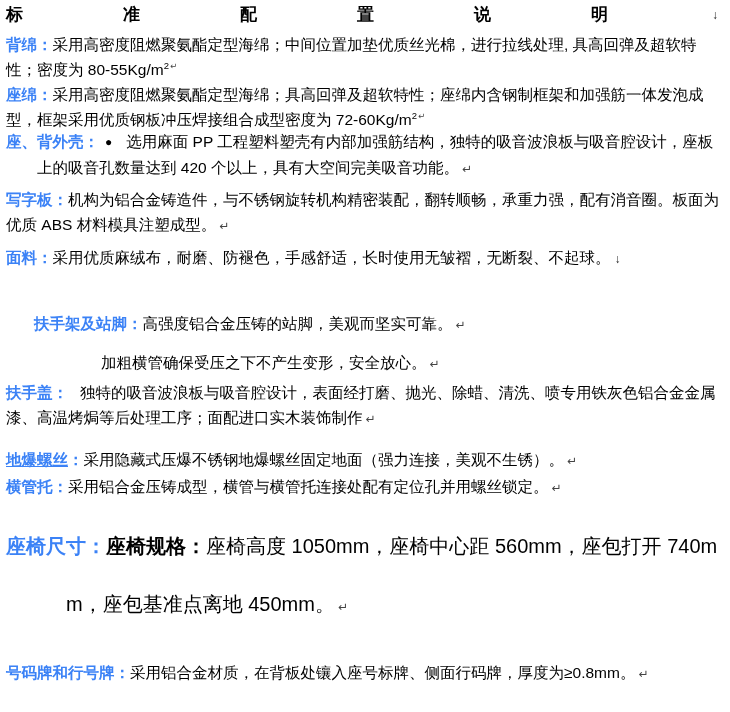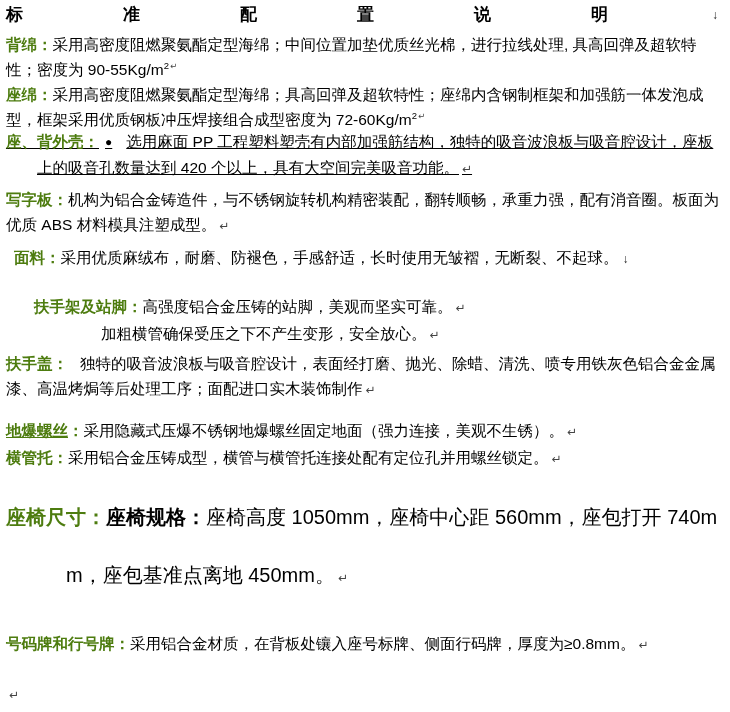--- a/index.html
+++ b/index.html
@@ -22,42 +22,42 @@
     font-weight:bold;
     line-height:22px;
     margin:0 0 6px 0;
   }
   p{
     margin:0;
     font-size:15.5px;
     line-height:25px;
     word-break:break-all;
   }
-  .label{color:#4d7c0f;font-weight:bold;}
+  .label{color:#3b82f6;font-weight:bold;}
   .underline{text-decoration:underline;}
   .bold{font-weight:bold;}
   .pmark{color:#444;font-size:12px;margin-left:3px;}
   .dnmark{color:#222;font-size:12px;margin-left:4px;}
   sup{font-size:9.5px;line-height:0;}
   sup .pmark{font-size:8.5px;margin-left:1px;}
   .bullet{margin:0 14px 0 6px;font-size:12px;vertical-align:1px;}
-  .hang30{padding-left:31px;text-indent:-31px;text-decoration:underline;}
+  .hang30{padding-left:31px;text-indent:-31px;}
   .ind28{margin-left:28px;}
   .ind95{margin-left:95px;}
   .gap-after-colon{padding-left:12px;}
   .big{
     font-size:20px;
     line-height:58px;
     padding-left:60px;text-indent:-60px;
   }
   .mt-n3{margin-top:-3px;}
   .mt5{margin-top:5px;}
-  .mt6{margin-top:6px;margin-left:8px;}
-  .mt22{margin-top:22px;}
-  .mt9{margin-top:0;}
+  .mt6{margin-top:6px;}
+  .mt22{margin-top:39px;}
+  .mt9{margin-top:12px;}
   .mt3{margin-top:3px;}
   .mt20{margin-top:20px;}
   .mt15{margin-top:15px;}
   .mt14{}
   .mt16{margin-top:16px;}
   .mt8{margin-top:24px;}
   .mt23{margin-top:23px;}
 </style>
 </head>
 <body>
@@ -68,21 +68,21 @@
     <span>标</span>
     <span>准</span>
     <span>配</span>
     <span>置</span>
     <span>说</span>
     <span>明</span>
     <span class="dnmark">↓</span>
   </div>
 
   <p>
-    <span class="label">背绵：</span><span>采用高密度阻燃聚氨酯定型海绵；中间位置加垫优质丝光棉，进行拉线处理, 具高回弹及超软特性；密度为 90-55Kg/m</span><sup><span>2</span><span class="pmark">↵</span></sup>
+    <span class="label">背绵：</span><span>采用高密度阻燃聚氨酯定型海绵；中间位置加垫优质丝光棉，进行拉线处理, 具高回弹及超软特性；密度为 80-55Kg/m</span><sup><span>2</span><span class="pmark">↵</span></sup>
   </p>
 
   <p>
     <span class="label">座绵：</span><span>采用高密度阻燃聚氨酯定型海绵；具高回弹及超软特性；座绵内含钢制框架和加强筋一体发泡成型，框架采用优质钢板冲压焊接组合成型密度为 72-60Kg/m</span><sup><span>2</span><span class="pmark">↵</span></sup>
   </p>
 
   <p class="hang30 mt-n3">
     <span class="label">座、背外壳：</span><span class="bullet">●</span><span>选用麻面 PP 工程塑料塑壳有内部加强筋结构，独特的吸音波浪板与吸音腔设计，座板上的吸音孔数量达到 420 个以上，具有大空间完美吸音功能。</span><span class="pmark">↵</span>
   </p>
 

